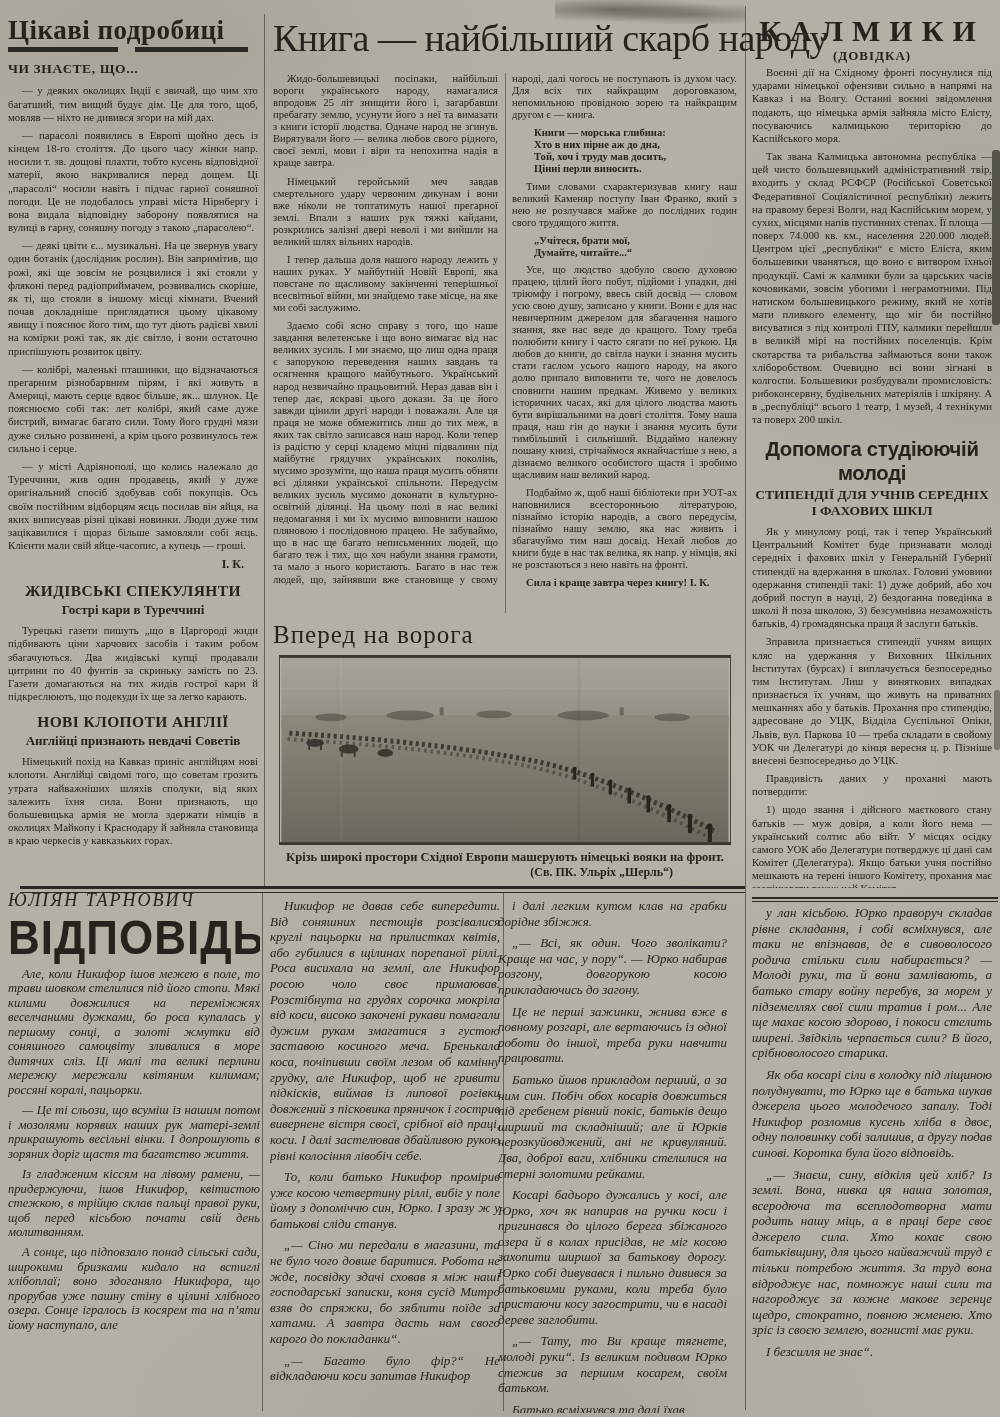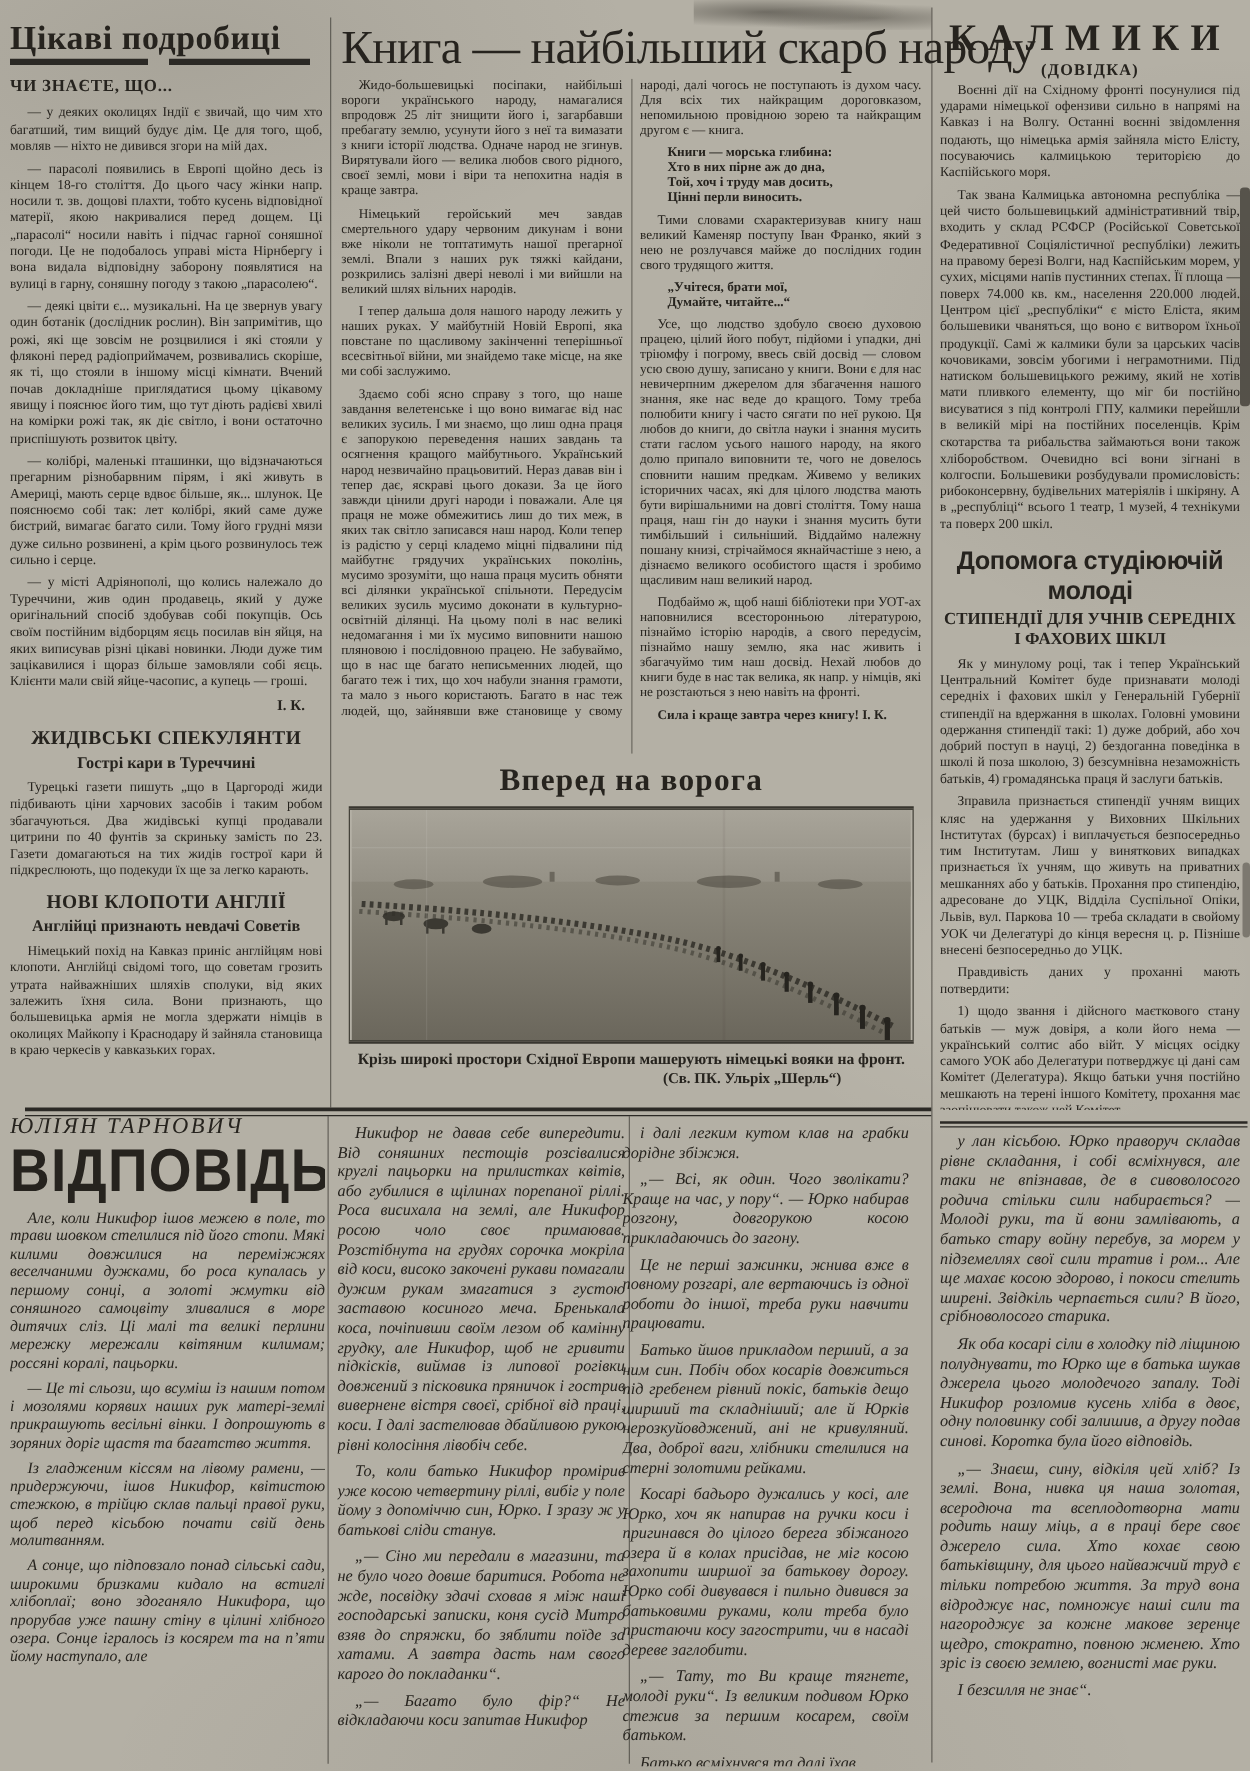--- a/index.html
+++ b/index.html
@@ -24,25 +24,25 @@
     background:linear-gradient(to right,#2b2925 0 46%,transparent 46% 53%,#2b2925 53% 100%);}
   .kicker-sm{font-weight:bold;font-size:13.5px;letter-spacing:.6px;margin-bottom:7px;text-indent:0;}
   .bodytxt{font-size:10.8px;line-height:1.22;}
   .sig{text-align:right;font-weight:bold;font-size:12px;padding-right:14px;text-indent:0;margin:2px 0 8px;}
   .sechead{text-align:center;font-weight:bold;font-size:15.5px;margin:10px 0 2px;text-indent:0;letter-spacing:.4px;}
   .subhead{text-align:center;font-weight:bold;font-size:13px;margin:0 0 6px;text-indent:0;}
 
   
   #colC{position:absolute;left:273px;top:16px;width:464px;}
   .headline{font-size:38px;font-weight:normal;text-align:right;white-space:nowrap;letter-spacing:-.5px;text-indent:0;margin:0;}
-  .book-body{margin-top:3px;height:540px;overflow:hidden;column-count:2;column-gap:14px;
+  .book-body{margin-top:13px;height:540px;overflow:hidden;column-count:2;column-gap:14px;
     column-rule:1px solid rgba(40,38,32,.5);font-size:10.6px;line-height:1.14;}
   .verse{font-weight:bold;white-space:pre-line;text-indent:0;text-align:left;margin:4px 0 5px 22px;}
   .closing{font-weight:bold;text-indent:14px;}
-  .photo-kicker{text-align:center;font-weight:bold;font-size:25px;letter-spacing:1px;margin:8px 0 6px;text-indent:0;}
+  .photo-kicker{text-align:left;font-weight:normal;font-size:25px;letter-spacing:1px;margin:8px 0 6px;text-indent:0;}
   .photo-wrap{width:452px;margin:0 auto;border-top:2px solid #38362f;border-bottom:2px solid #38362f;}
   .photo{display:block;width:452px;height:186px;border:1px solid #44423a;box-sizing:border-box;}
   .caption1{font-weight:bold;font-size:12.5px;text-align:center;margin:5px 0 0;text-indent:0;}
   .caption2{font-weight:bold;font-size:12px;text-align:right;padding-right:64px;margin:0;text-indent:0;}
 
   
   #colR{position:absolute;left:752px;top:14px;width:240px;height:874px;overflow:hidden;}
   .kal-title{text-align:center;font-size:30px;font-weight:bold;letter-spacing:9px;text-indent:0;margin:0;}
   .kal-sub{text-align:center;font-weight:bold;font-size:13px;margin:0 0 2px;text-indent:0;letter-spacing:1px;}
   .youth-title{font-family:"Liberation Sans",sans-serif;font-weight:bold;font-size:20.5px;letter-spacing:-.3px;

